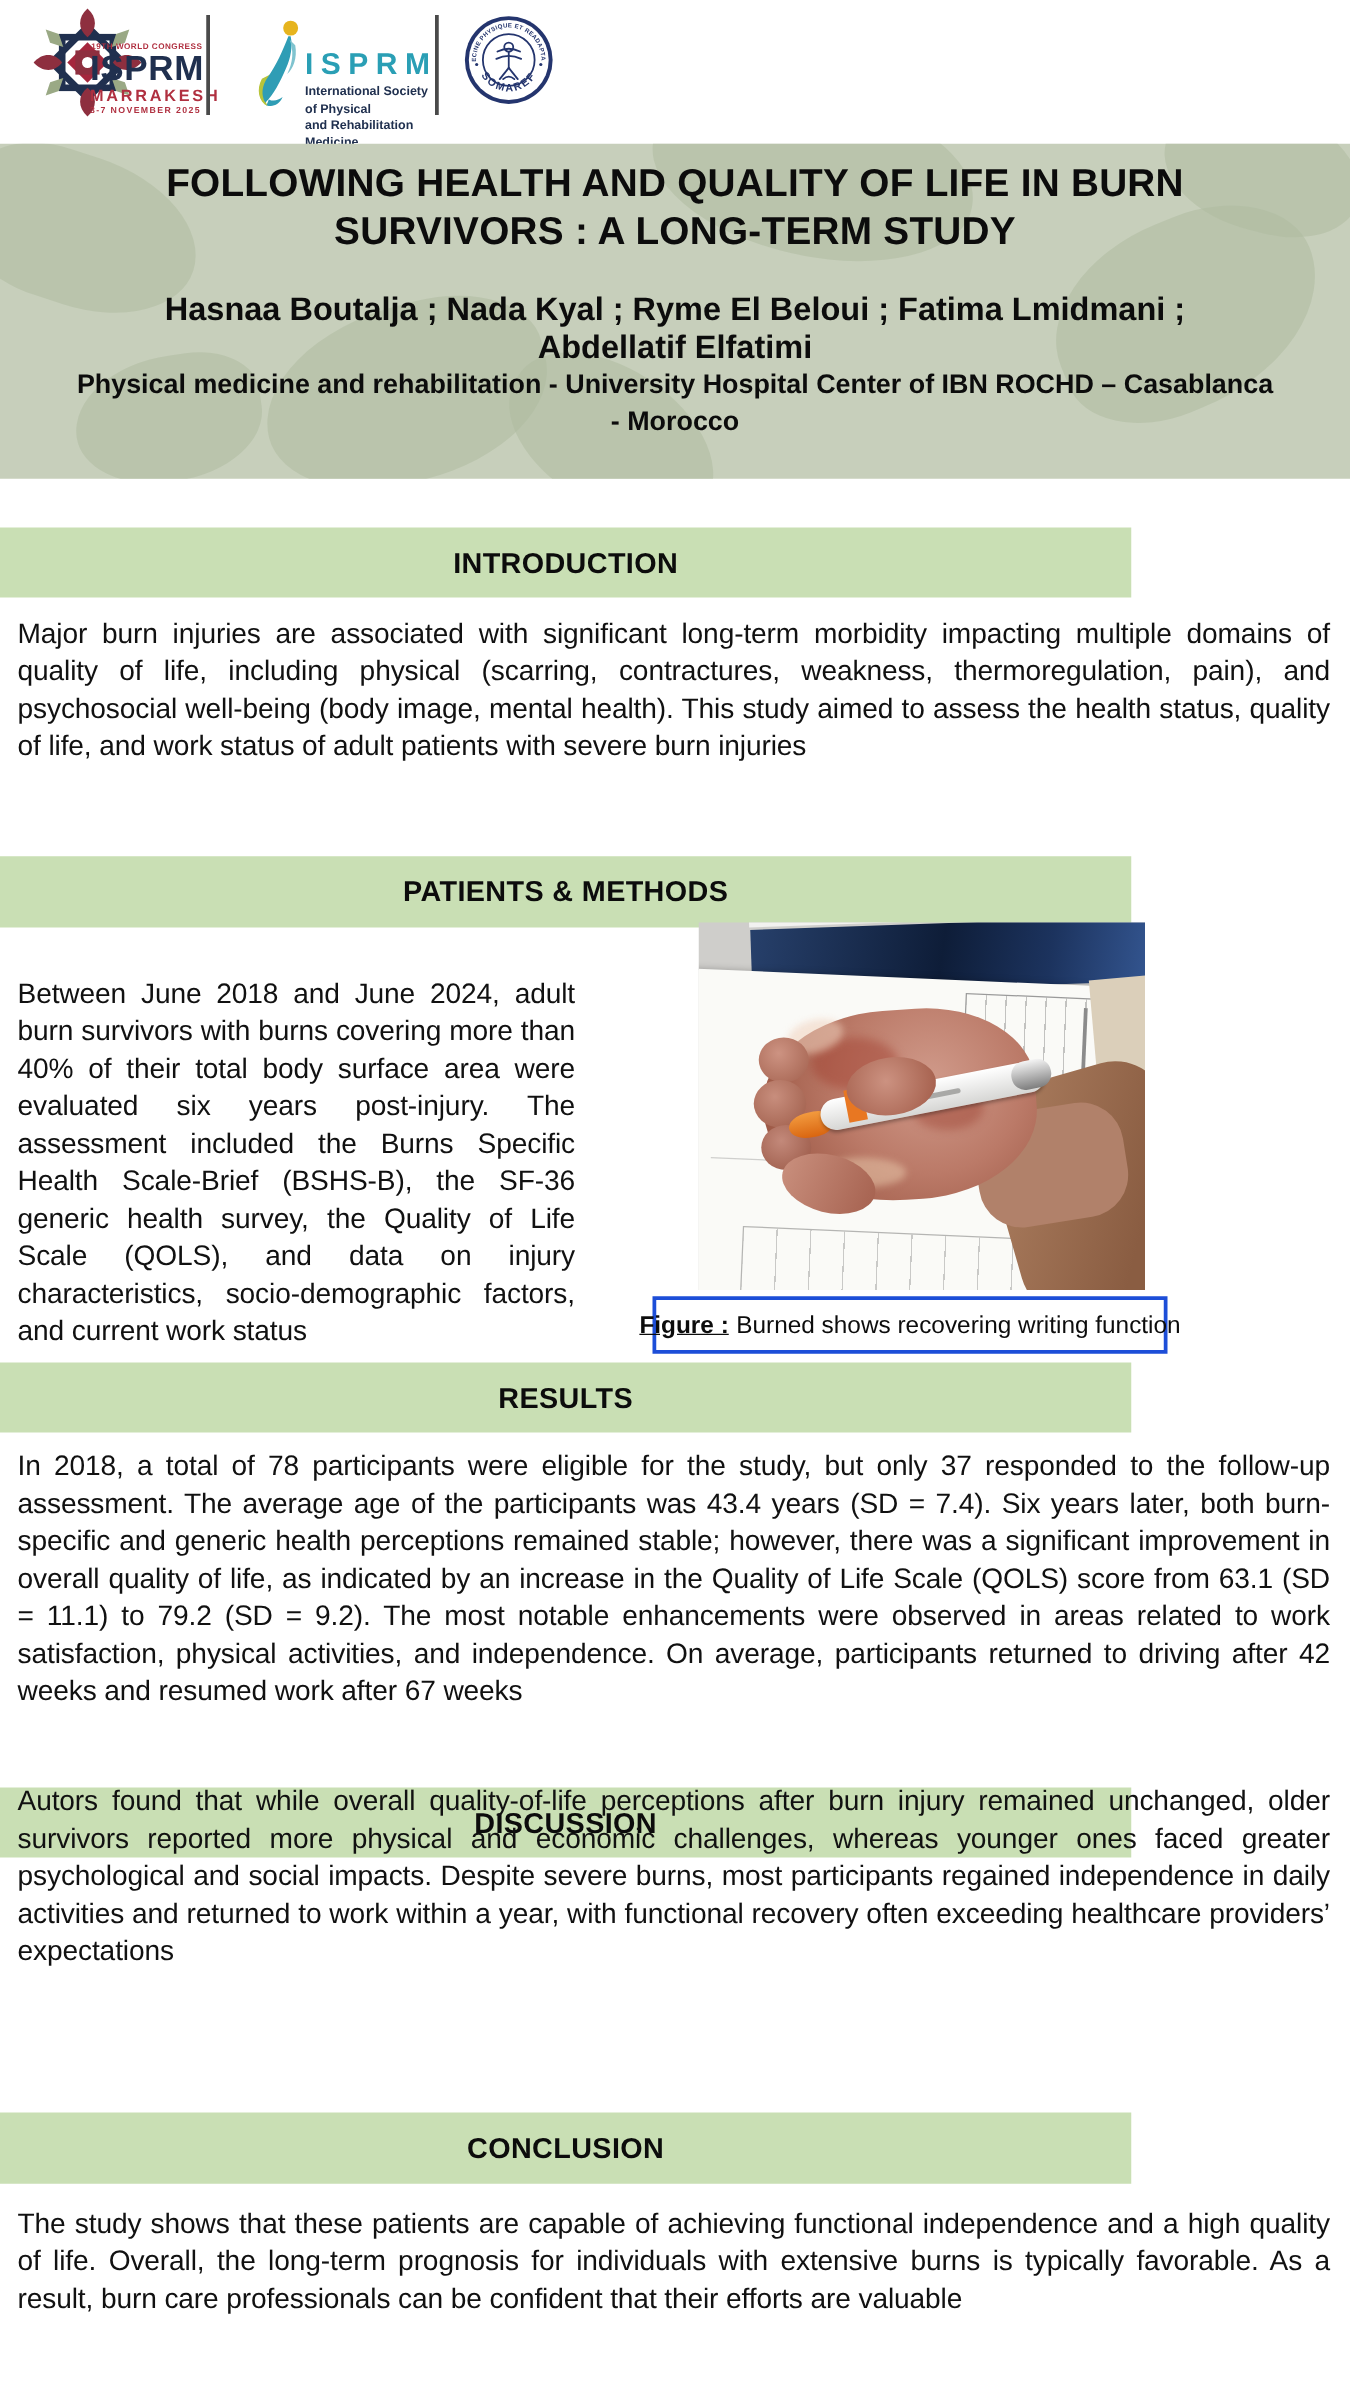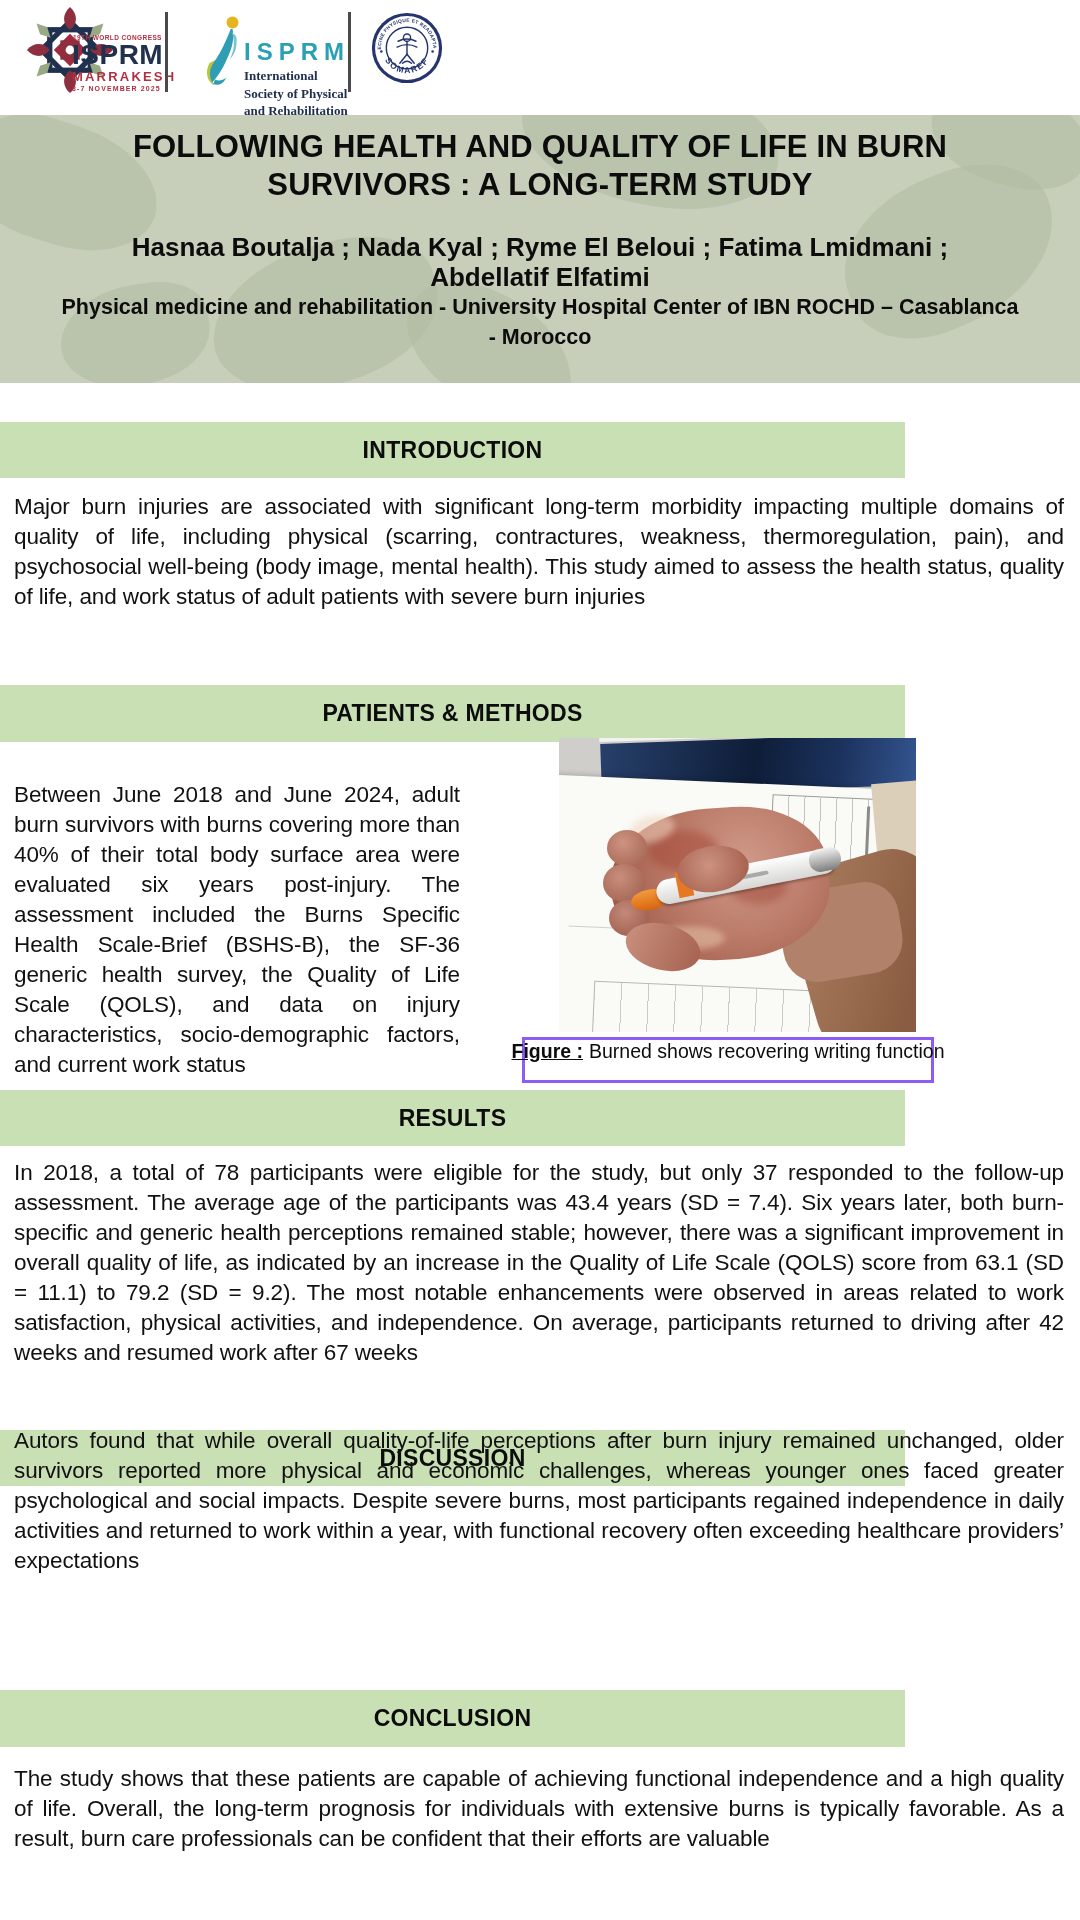--- a/index.html
+++ b/index.html
@@ -21,21 +21,21 @@
   .congress-text { position:absolute; left:46px; top:28px; width:110px; }
   .congress-line { font-size:6.5px; font-weight:bold; color:#b03040; letter-spacing:.4px; margin-left:1px;}
   .congress-name { font-size:28px; font-weight:bold; color:#20304f; letter-spacing:.5px; line-height:1.0; }
   .congress-city { font-size:13px; font-weight:bold; color:#b03040; letter-spacing:2.2px; line-height:1.0; margin-top:1px;}
   .congress-dates { font-size:7px; font-weight:bold; color:#b03040; letter-spacing:1.1px; margin-top:2px;}
 
   .society-logo { position:absolute; left:196px; top:8px; width:150px; height:100px; }
   .society-figure { position:absolute; left:8px; top:4px; }
   .society-text { position:absolute; left:48px; top:32px; width:110px; }
   .society-name { font-size:24px; font-weight:bold; color:#2a9fb5; letter-spacing:6px; line-height:1.0; }
-  .society-sub { font-size:13px; font-weight:bold; color:#20304f; line-height:1.35; margin-top:3px;font-family:Liberation Serif, serif; }
+  .society-sub { font-size:10px; font-weight:bold; color:#20304f; line-height:1.35; margin-top:3px; }
 
   .somaref-logo { position:absolute; left:371px; top:10px; width:72px; height:76px; }
 
   
   .title-block {
     position:absolute; left:0; top:115px; width:1080px; height:268px;
     background:#c7cfbb; overflow:hidden;
   }
   .camo i { position:absolute; display:block; background:#afbba0; opacity:.55; }
   .camo i:nth-child(1){ left:-30px;  top:10px;  width:190px; height:120px; border-radius:40% 60% 55% 45%; transform:rotate(18deg);}
@@ -135,22 +135,22 @@
     transform:rotate(-11deg); }
   .ph-pen-ferrule { left:250px; top:110px; width:32px; height:23px; border-radius:11px;
     background:linear-gradient(#f4f4f4,#7e7e7e); transform:rotate(-11deg); }
   .ph-pen-label { left:150px; top:138px; width:60px; height:4px; background:#a9a9a7;
     transform:rotate(-11deg); border-radius:2px; }
   .ph-finger-over { left:118px; top:108px; width:72px; height:46px; border-radius:50%;
     background:radial-gradient(circle at 45% 40%, #cc9281, #a6614e 85%); transform:rotate(-8deg); }
 
   .figure-caption {
     position:absolute; left:522px; top:1037px; width:412px; height:46px;
-    background:#ffffff; border:3px solid #8b5cf6;
-    display:flex; justify-content:center;
+    background:#ffffff; border:3px solid #1d4ed8;
+    display:flex; align-items:center; justify-content:center;
     font-size:19.5px; color:#0c0c0c; white-space:nowrap;
   }
   .figure-caption .cap-label { font-weight:bold; text-decoration:underline; }
   .figure-caption .cap-text { margin-left:6px; }
 </style>
 </head>
 <body>
 
 <div class="page">
 

